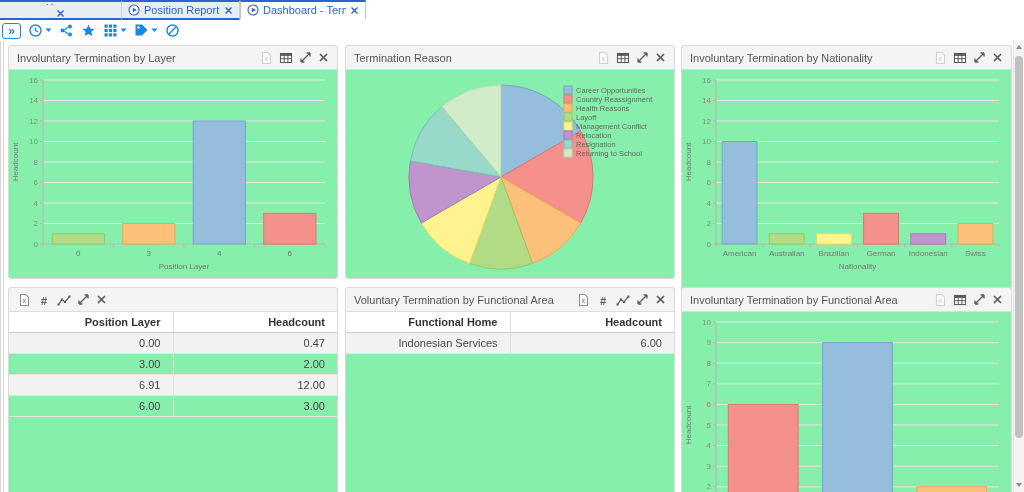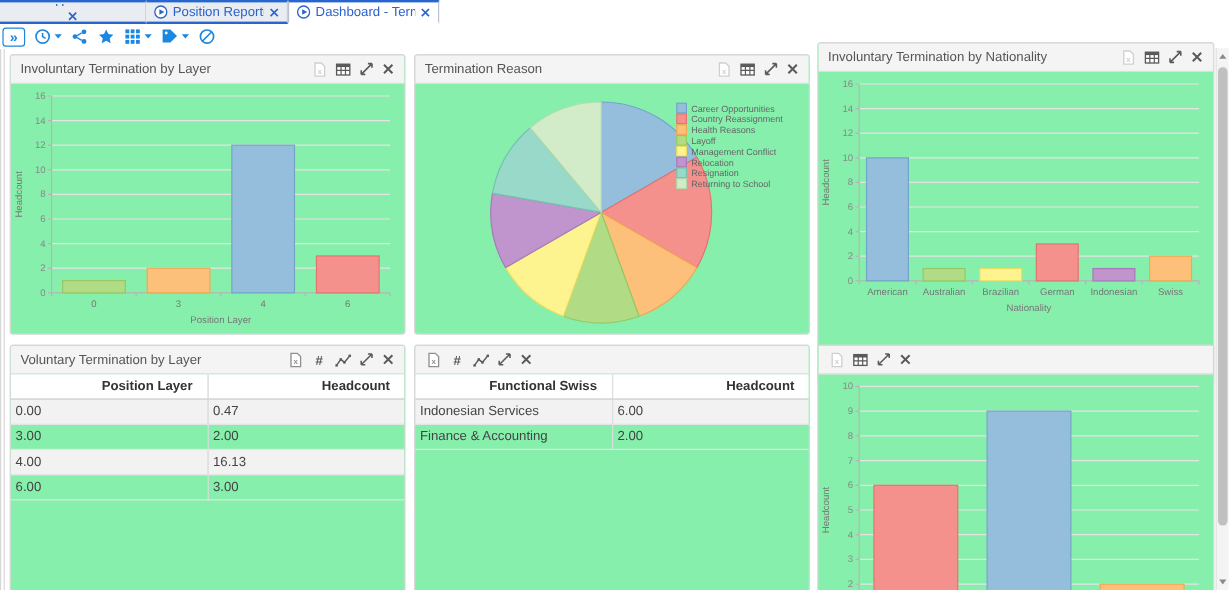--- a/index.html
+++ b/index.html
@@ -32,30 +32,30 @@
   .panel-header { height:24px; background:#f4f4f4; border-bottom:1px solid #dddddd;
                   display:flex; align-items:center; padding:0 8px; }
   .panel-title { flex:1; font-size:11px; color:#555; white-space:nowrap; overflow:hidden; }
   .panel-icons { display:flex; align-items:center; gap:6px; }
   .panel-icons span { display:inline-flex; cursor:pointer; }
   svg { display:block; }
   svg text { font-family:"Liberation Sans", sans-serif; }
 
   .p1 { left:8px;   top:45px;  width:330px; height:234px; }
   .p2 { left:345px; top:45px;  width:330px; height:234px; }
-  .p3 { left:681px; top:35px;  width:331px; height:286px; }
+  .p3 { left:681px; top:45px;  width:331px; height:286px; }
   .p4 { left:8px;   top:287px; width:330px; height:245px; }
   .p5 { left:345px; top:287px; width:330px; height:245px; }
   .p6 { left:681px; top:287px; width:331px; height:245px; }
 
   
   table.vtable { width:100%; border-collapse:collapse; font-size:11px; table-layout:fixed; }
   table.vtable th { text-align:right; font-weight:bold; color:#333; padding:4px 12px 4px 4px;
                     border-bottom:1px solid #cccccc; background:#fff; }
-  table.vtable td { text-align:left; color:#444; padding:4px 12px 4px 4px;
+  table.vtable td { text-align:right; color:#444; padding:4px 12px 4px 4px;
                     border-bottom:1px solid #e3e3e3; }
   table.vtable th:first-child, table.vtable td:first-child { border-right:1px solid #dddddd; }
   table.vtable tbody tr:nth-child(odd) td { background:#f2f2f2; }
 
   
   .scrollbar { position:absolute; top:40px; right:0; bottom:0; width:11px;
                background:#f4f4f4; border-left:1px solid #e2e2e2; }
   .sb-thumb { position:absolute; left:1px; width:8px; top:16px; height:382px;
               background:#c0c0c0; border-radius:4px; }
   .sb-arrow { position:absolute; left:2px; width:0; height:0; border-left:3px solid transparent;
@@ -366,21 +366,20 @@
       <text x="199.08333333333334" y="186" font-size="8" fill="#777" text-anchor="middle">German</text>
       <text x="246.25" y="186" font-size="8" fill="#777" text-anchor="middle">Indonesian</text>
       <text x="293.41666666666663" y="186" font-size="8" fill="#777" text-anchor="middle">Swiss</text>
       <text x="175.5" y="199" font-size="8" fill="#777" text-anchor="middle">Nationality</text>
       <text x="9" y="92" font-size="8" fill="#777" text-anchor="middle" transform="rotate(-90 9 92)">Headcount</text>
     </svg>
 </div>
 
 <div class="panel p4">
   <div class="panel-header">
-    <span class="panel-title">Voluntary Termination by Layer</span>
     <div class="panel-icons">
       <span>
           <svg width="14" height="14">
             <path d="M3.5,1.5 H8.8 L11.5,4.2 V12.5 H3.5 Z" fill="#fff" stroke="#8f8f8f" stroke-width="1.1"></path>
             <text x="7.4" y="10.4" font-size="6.5" font-weight="bold" fill="#8f8f8f" text-anchor="middle">x</text>
           </svg>
         </span>
       <span>
           <svg width="14" height="14">
             <text x="7" y="11.5" font-size="11" font-weight="bold" fill="#5a5a5a" text-anchor="middle">#</text>
@@ -420,34 +419,35 @@
         <tbody>
           <tr>
             <td>0.00</td>
             <td>0.47</td>
           </tr>
           <tr>
             <td>3.00</td>
             <td>2.00</td>
           </tr>
           <tr>
-            <td>4.00</td>
-            <td>16.13</td>
+            <td>6.91</td>
+            <td>12.00</td>
           </tr>
           <tr>
             <td>6.00</td>
             <td>3.00</td>
           </tr>
         </tbody>
       </table>
     </div>
 </div>
 
 <div class="panel p5">
   <div class="panel-header">
+    <span class="panel-title">Voluntary Termination by Functional Area</span>
     <div class="panel-icons">
       <span>
           <svg width="14" height="14">
             <path d="M3.5,1.5 H8.8 L11.5,4.2 V12.5 H3.5 Z" fill="#fff" stroke="#8f8f8f" stroke-width="1.1"></path>
             <text x="7.4" y="10.4" font-size="6.5" font-weight="bold" fill="#8f8f8f" text-anchor="middle">x</text>
           </svg>
         </span>
       <span>
           <svg width="14" height="14">
             <text x="7" y="11.5" font-size="11" font-weight="bold" fill="#5a5a5a" text-anchor="middle">#</text>
@@ -473,40 +473,37 @@
           <svg width="11" height="11">
             <path d="M2,2 L9,9 M9,2 L2,9" stroke="#5a5a5a" stroke-width="1.7"></path>
           </svg>
         </span>
     </div>
   </div>
   <div>
       <table class="vtable">
         <thead>
           <tr>
-            <th>Functional Swiss</th>
+            <th>Functional Home</th>
             <th>Headcount</th>
           </tr>
         </thead>
         <tbody>
           <tr>
             <td>Indonesian Services</td>
             <td>6.00</td>
           </tr>
-          <tr>
-            <td>Finance &amp; Accounting</td>
-            <td>2.00</td>
-          </tr>
         </tbody>
       </table>
     </div>
 </div>
 
 <div class="panel p6">
   <div class="panel-header">
+    <span class="panel-title">Involuntary Termination by Functional Area</span>
     <div class="panel-icons">
       <span>
           <svg width="14" height="14">
             <path d="M3.5,1.5 H8.8 L11.5,4.2 V12.5 H3.5 Z" fill="#fff" stroke="#cfcfcf" stroke-width="1.1"></path>
             <text x="7.4" y="10.4" font-size="6.5" font-weight="bold" fill="#cfcfcf" text-anchor="middle">x</text>
           </svg>
         </span>
       <span>
           <svg width="14" height="14">
             <rect x="1.5" y="2.5" width="11" height="9" fill="#fff" stroke="#5a5a5a" stroke-width="1.1"></rect>

